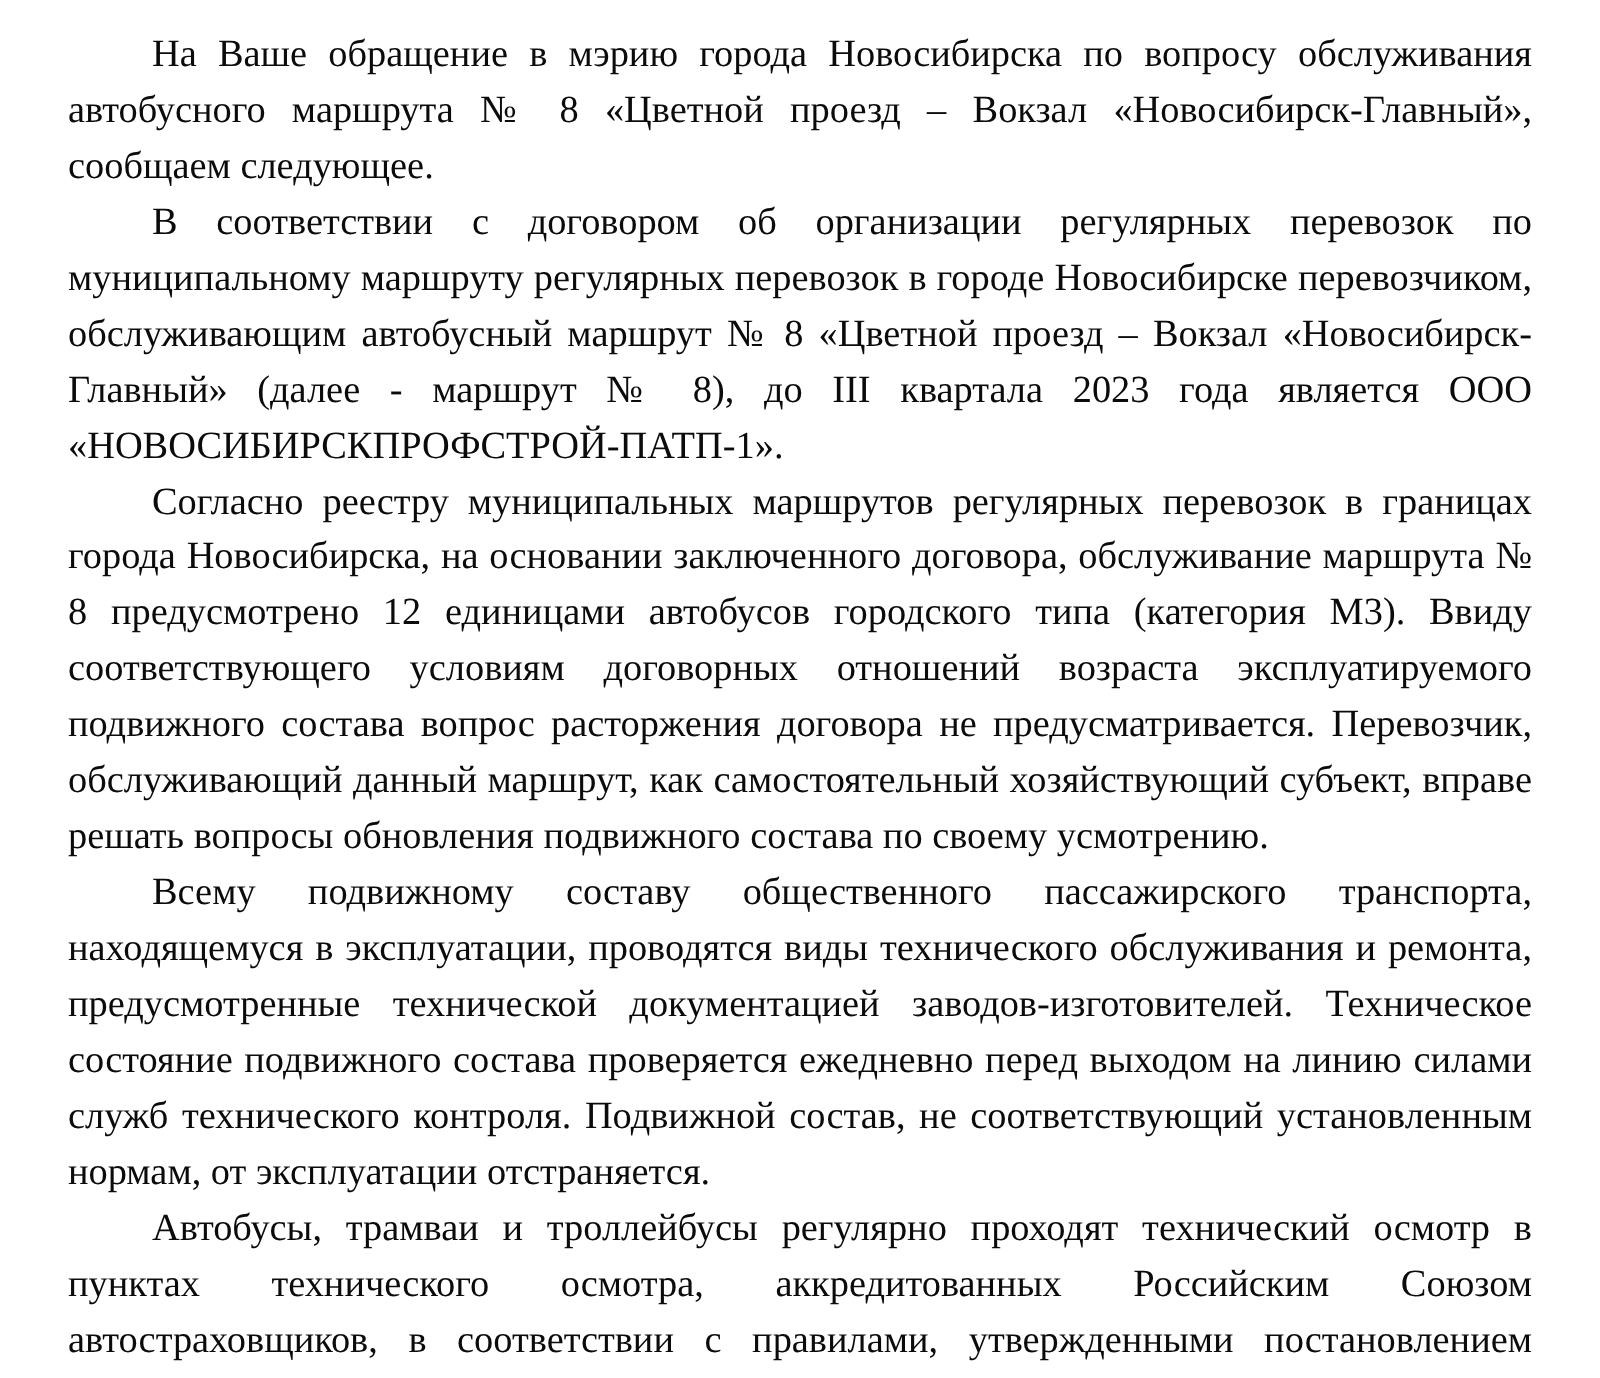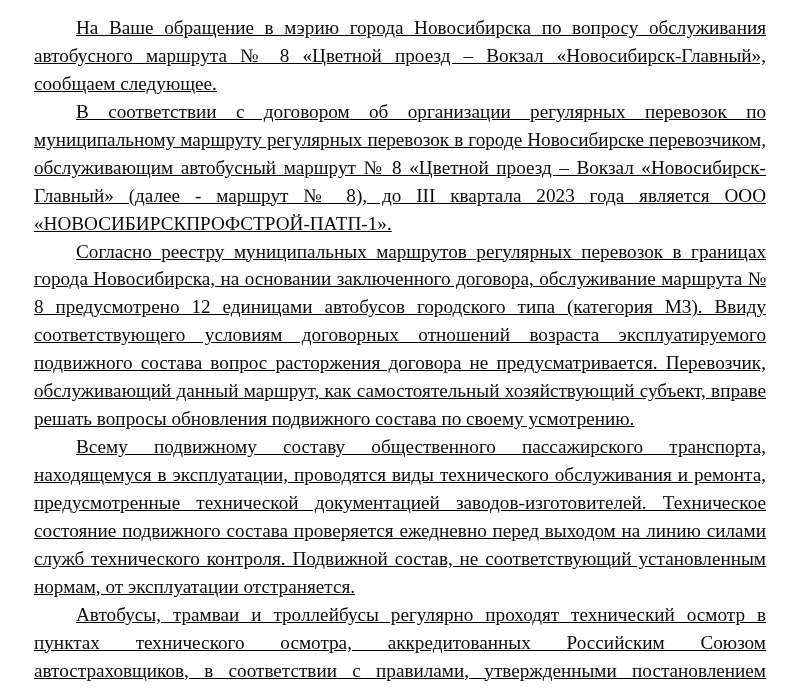--- a/index.html
+++ b/index.html
@@ -13,21 +13,20 @@
     overflow: hidden;
     font-family: "Liberation Serif", serif;
     color: #000000;
   }
   .page {
     width: 800px;
     height: 689px;
     box-sizing: border-box;
     padding: 14px 34px 0 34px;
     background: #ffffff;
-    text-decoration: underline;
   }
   .doc-body {
     font-size: 19.2px;
     line-height: 1.455;
     text-align: justify;
     text-justify: inter-word;
     color: #0b0b0b;
   }
   .para {
     margin: 0 0 0 0;

